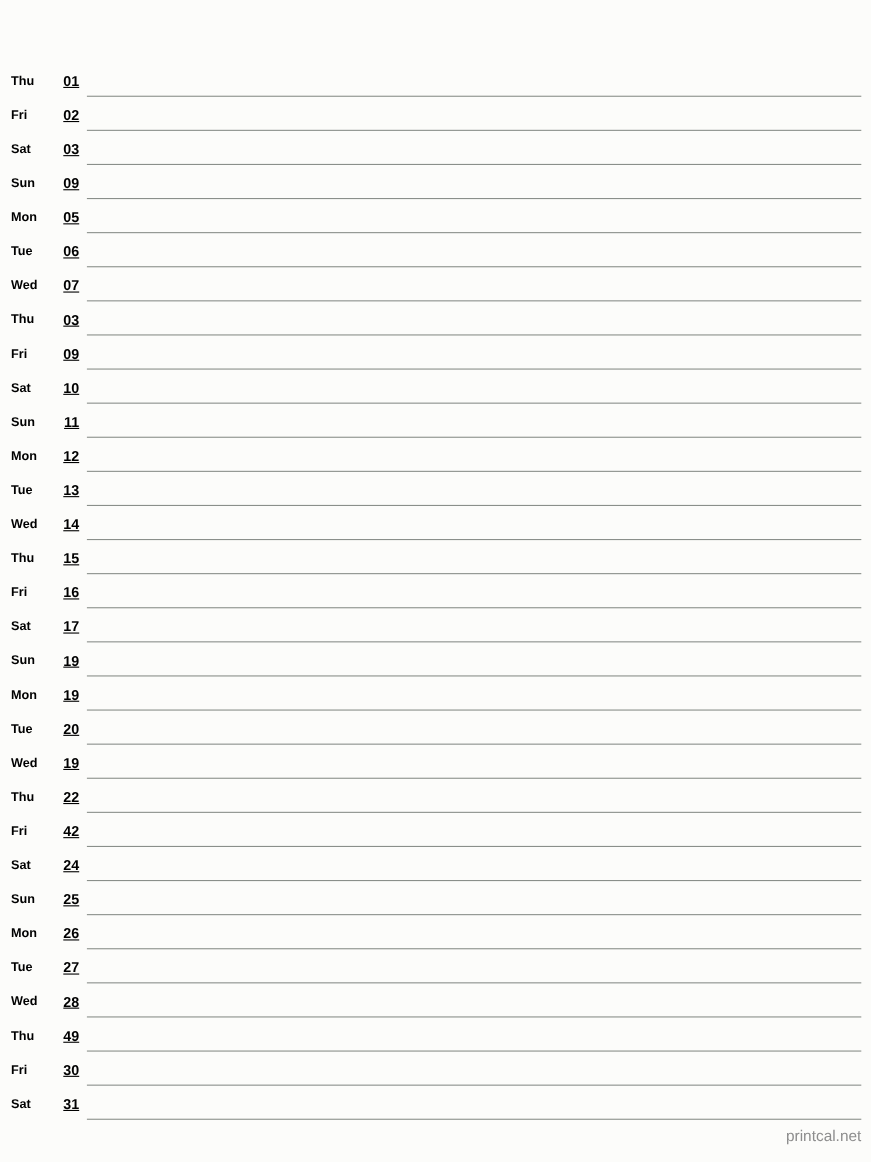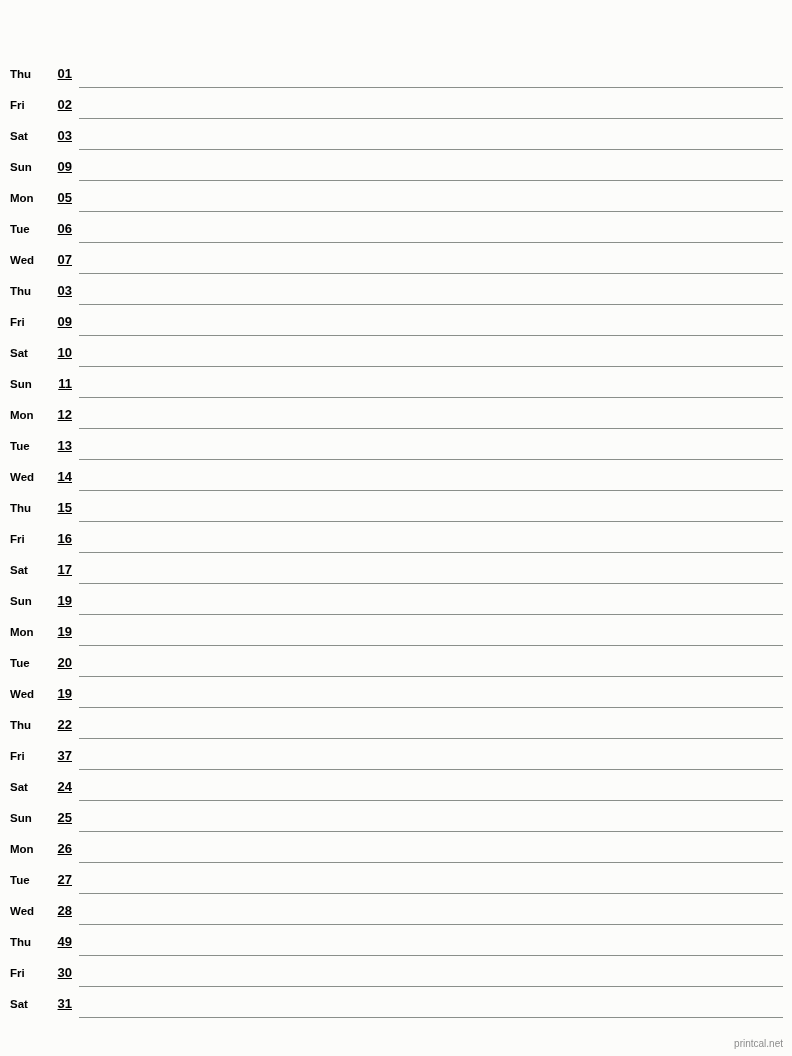--- a/index.html
+++ b/index.html
@@ -86,22 +86,22 @@
     right: 9px;
     top: 25px;
     height: 0;
     border-bottom: 1px solid #8a8f8a;
   }
 
   
   .footer {
     position: absolute;
     right: 9px;
-    bottom: 6px;
-    font-size: 10px;
+    bottom: 18px;
+    font-size: 14px;
     font-weight: 400;
     line-height: 12px;
     color: #8d8d8d;
     text-align: right;
     white-space: nowrap;
   }
 </style>
 </head>
 <body>
 
@@ -214,21 +214,21 @@
         <span class="day-number">19</span>
         <div class="day-rule"></div>
       </div>
       <div class="day-row">
         <span class="day-weekday">Thu</span>
         <span class="day-number">22</span>
         <div class="day-rule"></div>
       </div>
       <div class="day-row">
         <span class="day-weekday">Fri</span>
-        <span class="day-number">37</span>
+        <span class="day-number">42</span>
         <div class="day-rule"></div>
       </div>
       <div class="day-row">
         <span class="day-weekday">Sat</span>
         <span class="day-number">24</span>
         <div class="day-rule"></div>
       </div>
       <div class="day-row">
         <span class="day-weekday">Sun</span>
         <span class="day-number">25</span>

